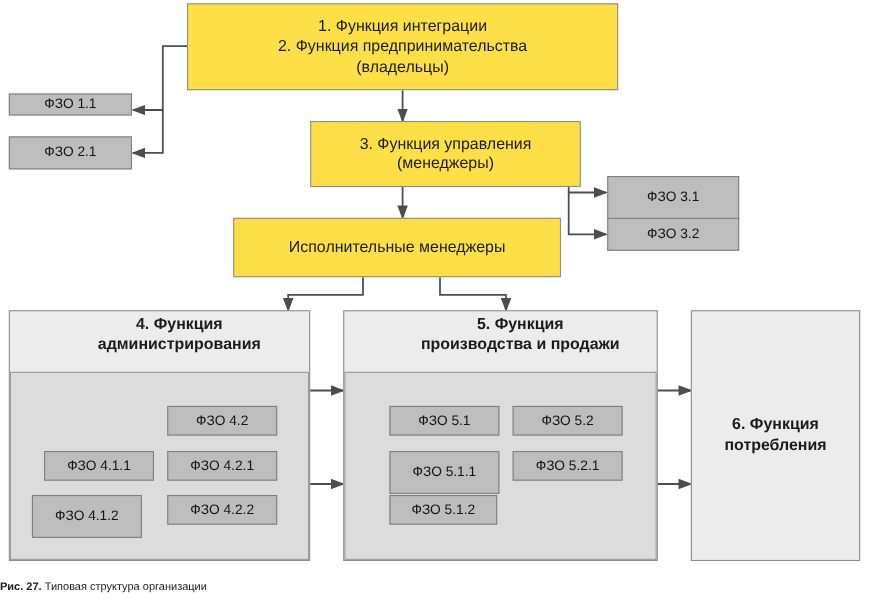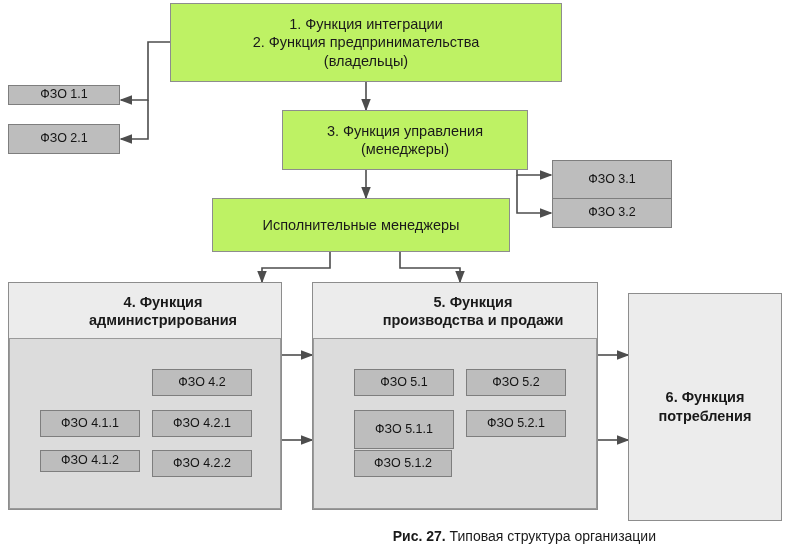--- a/index.html
+++ b/index.html
@@ -29,42 +29,41 @@
   .box {
     position: absolute;
     box-sizing: border-box;
     display: flex;
     align-items: center;
     justify-content: center;
     text-align: center;
     line-height: 1.25;
   }
   .top-box {
-    background: #bef264;
+    background: #fde047;
     border: 1px solid #8d8d8d;
     font-size: 14.5px;
     color: #1a1a1a;
   }
   .fzo {
     background: #bdbdbd;
     border: 1px solid #7e7e7e;
     font-size: 12.5px;
     color: #141414;
   }
   .group {
     position: absolute;
     box-sizing: border-box;
     background: #ececec;
     border: 1px solid #8d8d8d;
   }
   .group-title {
     position: absolute;
     box-sizing: border-box;
     display: flex;
-    align-items: center;
     justify-content: center;
     text-align: center;
     font-weight: bold;
     font-size: 14.5px;
     line-height: 1.25;
     color: #1a1a1a;
     padding-left: 36px;
   }
   .inner-panel {
     position: absolute;
@@ -83,22 +82,22 @@
     text-align: center;
     font-weight: bold;
     font-size: 14.5px;
     line-height: 1.3;
     color: #1a1a1a;
   }
   .caption {
     position: absolute;
     left: 0;
     width: 656px;
-    text-align: right;
-    font-size: 14px;
+    text-align: left;
+    font-size: 10px;
     color: #1a1a1a;
   }
   .caption b { font-weight: bold; }
 </style>
 </head>
 <body>
 
 <div id="canvas">
 
   <svg class="connectors" viewBox="0 0 790 554">
@@ -198,21 +197,21 @@
 
   <div class="box fzo" style="left:152px; top:369px; width:100px; height:27px;">
     <span>ФЗО 4.2</span>
   </div>
   <div class="box fzo" style="left:40px; top:410px; width:100px; height:27px;">
     <span>ФЗО 4.1.1</span>
   </div>
   <div class="box fzo" style="left:152px; top:410px; width:100px; height:27px;">
     <span>ФЗО 4.2.1</span>
   </div>
-  <div class="box fzo" style="left:40px; top:450px; width:100px; height:22px;">
+  <div class="box fzo" style="left:29px; top:450px; width:100px; height:39px;">
     <span>ФЗО 4.1.2</span>
   </div>
   <div class="box fzo" style="left:152px; top:450px; width:100px; height:27px;">
     <span>ФЗО 4.2.2</span>
   </div>
 
   <div class="group" style="left:312px; top:282px; width:286px; height:228px;"></div>
   <div class="group-title" style="left:312px; top:286px; width:286px; height:50px;">
     <div>
       <div>5. Функция</div>
@@ -230,21 +229,21 @@
   <div class="box fzo" style="left:354px; top:410px; width:100px; height:39px;">
     <span>ФЗО 5.1.1</span>
   </div>
   <div class="box fzo" style="left:466px; top:410px; width:100px; height:27px;">
     <span>ФЗО 5.2.1</span>
   </div>
   <div class="box fzo" style="left:354px; top:450px; width:98px; height:27px;">
     <span>ФЗО 5.1.2</span>
   </div>
 
-  <div class="consume" style="left:628px; top:282px; width:154px; height:228px;margin-top:11px;">
+  <div class="consume" style="left:628px; top:282px; width:154px; height:228px;">
     <div>
       <div>6. Функция</div>
       <div>потребления</div>
     </div>
   </div>
 
   <div class="caption" style="top:528px;">
     <b>Рис. 27.</b><span> Типовая структура организации</span>
   </div>
 

